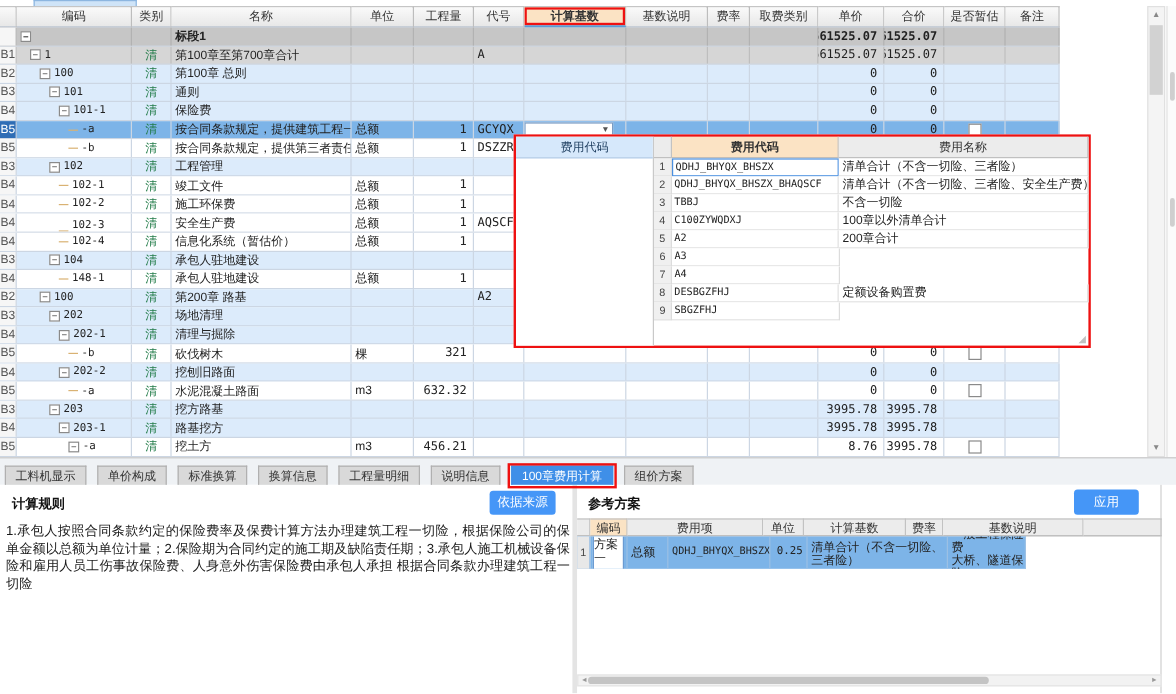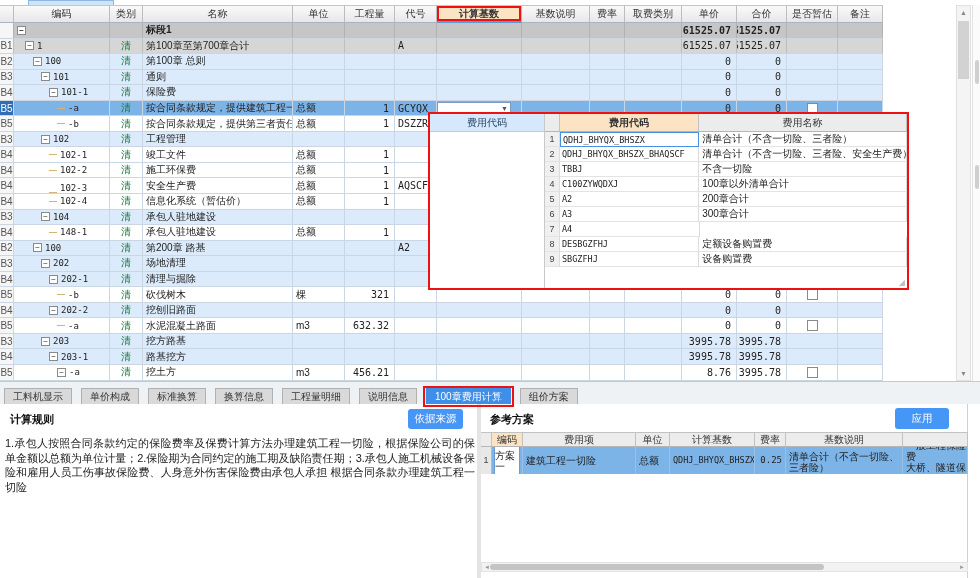--- a/index.html
+++ b/index.html
@@ -82,21 +82,21 @@
 
   .panel-right { position:absolute; left:481px; top:404px; width:487px; height:174px; background:#fff; border-right:1px solid #d0d0d0; }
   .pr-title { position:absolute; left:9px; top:8px; font-size:11px; font-weight:bold; color:#111; }
   .btn-apply { left:414px; top:4px; width:54px; height:21px; }
   .ref-header { position:absolute; left:0; top:28px; display:flex; height:15px; }
   .rh-cell { display:flex; align-items:center; justify-content:center; background:#ececec; border-right:1px solid #c2c2c2; border-top:1px solid #c2c2c2; border-bottom:1px solid #b5b5b5; font-size:10px; color:#333; overflow:hidden; white-space:nowrap; }
   .rh-cell.peach { background:#fbe3c4; }
   .ref-row { position:absolute; left:0; top:43px; display:flex; height:27px; background:#7db4e8; }
   .rr-cell { border-right:1px solid #9cc0e4; overflow:hidden; font-size:10px; display:flex; align-items:center; padding-left:3px; line-height:11px; }
   .rr-num { justify-content:center; background:#e8e8e8; color:#444; font-size:9px; padding-left:0; }
-  .rr-codebox { margin:2px; width:calc(100% - 4px); height:36px; background:#fff; border:1px solid #6b9bd2; display:flex; align-items:center; justify-content:center; }
+  .rr-codebox { margin:2px; width:calc(100% - 4px); height:36px; background:#fff; border:1px solid #6b9bd2; display:flex; align-items:center; justify-content:center;font-family:Liberation Mono, monospace; }
   .rr-base { font-family:"DejaVu Sans Mono",monospace; font-size:8.5px; }
   .rr-rate { justify-content:flex-end; padding-right:3px; font-family:"DejaVu Sans Mono",monospace; font-size:9px; }
   .wrap2 { white-space:normal; display:block; padding-top:2px; }
   .hscroll { position:absolute; left:0; top:158px; width:487px; height:10px; background:#f2f2f2; border:1px solid #e3e3e3; }
   .hs-arrow { position:absolute; top:0; width:10px; height:8px; font-size:6px; color:#999; text-align:center; line-height:8px; }
   .hs-thumb { position:absolute; left:8px; top:1px; width:334px; height:6px; background:#c4c4c4; border-radius:3px; }
 </style>
 </head>
 <body>
 
@@ -650,35 +650,33 @@
           <div class="pp-cell pp-name" style="width: 209px;">100章以外清单合计</div>
         </div>
         <div class="pp-row">
           <div class="pp-cell pp-num" style="width: 15px;">5</div>
           <div class="pp-cell pp-code" style="width: 140px;">A2</div>
           <div class="pp-cell pp-name" style="width: 209px;">200章合计</div>
         </div>
         <div class="pp-row">
           <div class="pp-cell pp-num" style="width: 15px;">6</div>
           <div class="pp-cell pp-code" style="width: 140px;">A3</div>
-          <div class="pp-cell pp-name" style="width: 209px;">300章合计</div>
         </div>
         <div class="pp-row">
           <div class="pp-cell pp-num" style="width: 15px;">7</div>
           <div class="pp-cell pp-code" style="width: 140px;">A4</div>
         </div>
         <div class="pp-row">
           <div class="pp-cell pp-num" style="width: 15px;">8</div>
           <div class="pp-cell pp-code" style="width: 140px;">DESBGZFHJ</div>
           <div class="pp-cell pp-name" style="width: 209px;">定额设备购置费</div>
         </div>
         <div class="pp-row">
           <div class="pp-cell pp-num" style="width: 15px;">9</div>
           <div class="pp-cell pp-code" style="width: 140px;">SBGZFHJ</div>
-          <div class="pp-cell pp-name" style="width: 209px;">设备购置费</div>
         </div>
       </div>
     <div class="grip">◢</div>
   </div>
 
   <div class="bottom-strip"></div>
   <div class="tabbar" id="tabbar">
       <div class="tab">工料机显示</div>
       <div class="tab">单价构成</div>
       <div class="tab">标准换算</div>
@@ -708,21 +706,20 @@
         <div class="rh-cell" style="width: 31px;">费率</div>
         <div class="rh-cell" style="width: 117px;">基数说明</div>
         <div class="rh-cell" style="width: 65px;"></div>
       </div>
     <div id="ref-rows">
         <div class="ref-row">
           <div class="rr-cell rr-num" style="width: 11px;">1</div>
           <div class="rr-cell" style="padding-left: 0px; width: 31px;">
             <div class="rr-codebox">方案一</div>
           </div>
-          <div class="rr-cell" style="width: 113px;">建筑工程一切险</div>
           <div class="rr-cell" style="width: 34px;">总额</div>
           <div class="rr-cell rr-base" style="width: 85px;">QDHJ_BHYQX_BHSZX</div>
           <div class="rr-cell rr-rate" style="width: 31px;">0.25</div>
           <div class="rr-cell" style="width: 117px;">
             <span class="wrap2">清单合计（不含一切险、三者险）</span>
           </div>
           <div class="rr-cell" style="width: 65px;">
             <span class="wrap2">
               <div>一般工程保险费</div>
               <div>大桥、隧道保险</div>

